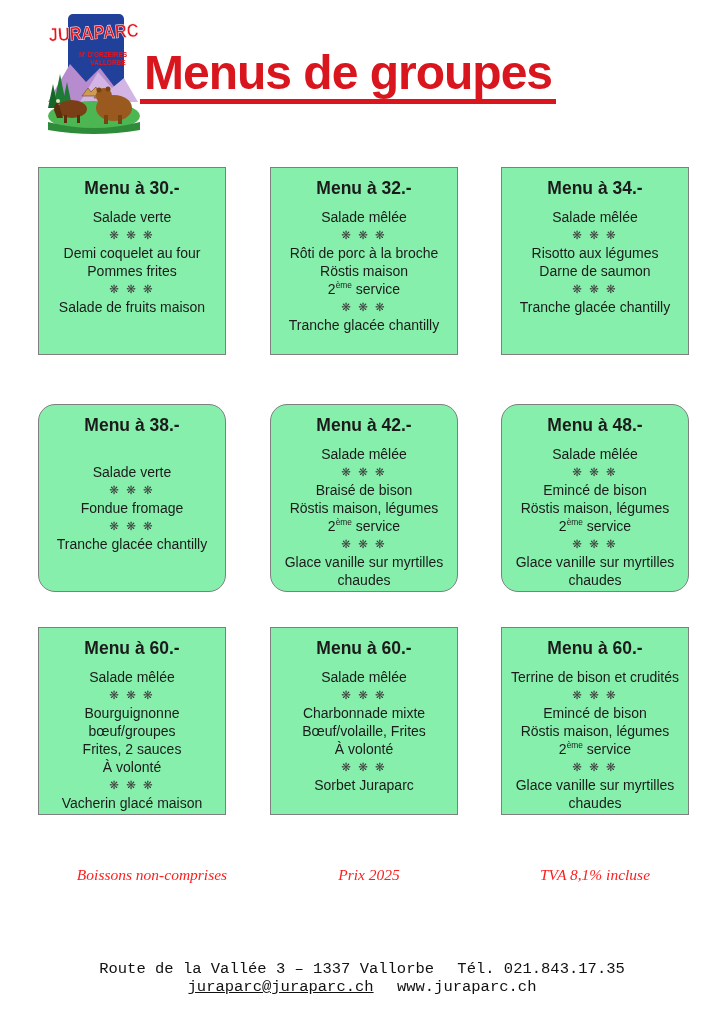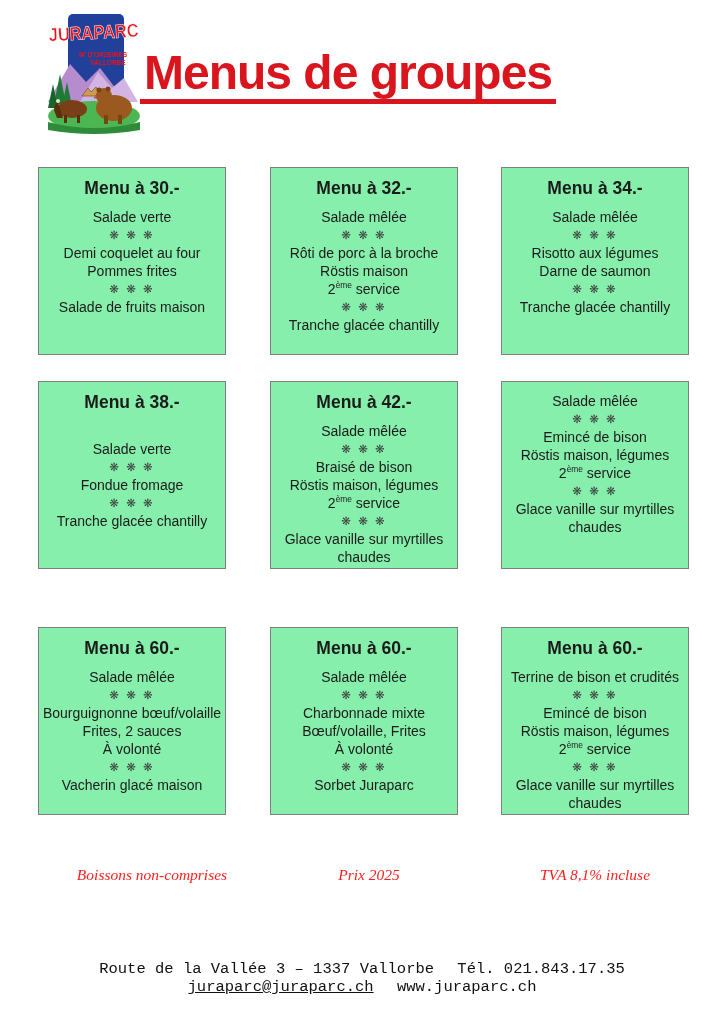--- a/index.html
+++ b/index.html
@@ -35,21 +35,21 @@
   
   .menu-box{
     position:absolute;
     width:188px;height:188px;
     border:1.5px solid var(--box-border);
     background:#86efac;
     text-align:center;
     padding-top:10px;
   }
   .c1{left:38px;} .c2{left:270px;} .c3{left:501px;}
-  .r1{top:167px;} .r2{top:381px;} .r3{top:627px;}
+  .r1{top:167px;} .r2{top:404px;border-radius:17px;} .r3{top:627px;}
 
   .menu-title{
     font-size:17.5px;font-weight:bold;
     margin-bottom:10px;
     line-height:20px;
   }
   .menu-line{
     font-size:14px;
     line-height:18px;
     padding:0 3px;
@@ -181,37 +181,38 @@
         <div class="menu-line">Salade mêlée</div>
         <div class="menu-line sep">❋ ❋ ❋</div>
         <div class="menu-line">Braisé de bison</div>
         <div class="menu-line">Röstis maison, légumes</div>
         <div class="menu-line">2<sup>ème</sup> service</div>
         <div class="menu-line sep">❋ ❋ ❋</div>
         <div class="menu-line">Glace vanille sur myrtilles chaudes</div>
       </div>
   </div>
   <div class="menu-box c3 r2">
+    <div class="menu-title">Menu à 48.-</div>
     <div>
         <div class="menu-line">Salade mêlée</div>
         <div class="menu-line sep">❋ ❋ ❋</div>
         <div class="menu-line">Emincé de bison</div>
         <div class="menu-line">Röstis maison, légumes</div>
         <div class="menu-line">2<sup>ème</sup> service</div>
         <div class="menu-line sep">❋ ❋ ❋</div>
         <div class="menu-line">Glace vanille sur myrtilles chaudes</div>
       </div>
   </div>
 
   <div class="menu-box c1 r3">
     <div class="menu-title">Menu à 60.-</div>
     <div>
         <div class="menu-line">Salade mêlée</div>
         <div class="menu-line sep">❋ ❋ ❋</div>
-        <div class="menu-line">Bourguignonne bœuf/volaille</div>
+        <div class="menu-line">Bourguignonne bœuf/groupes</div>
         <div class="menu-line">Frites, 2 sauces</div>
         <div class="menu-line">À volonté</div>
         <div class="menu-line sep">❋ ❋ ❋</div>
         <div class="menu-line">Vacherin glacé maison</div>
       </div>
   </div>
   <div class="menu-box c2 r3">
     <div class="menu-title">Menu à 60.-</div>
     <div>
         <div class="menu-line">Salade mêlée</div>

